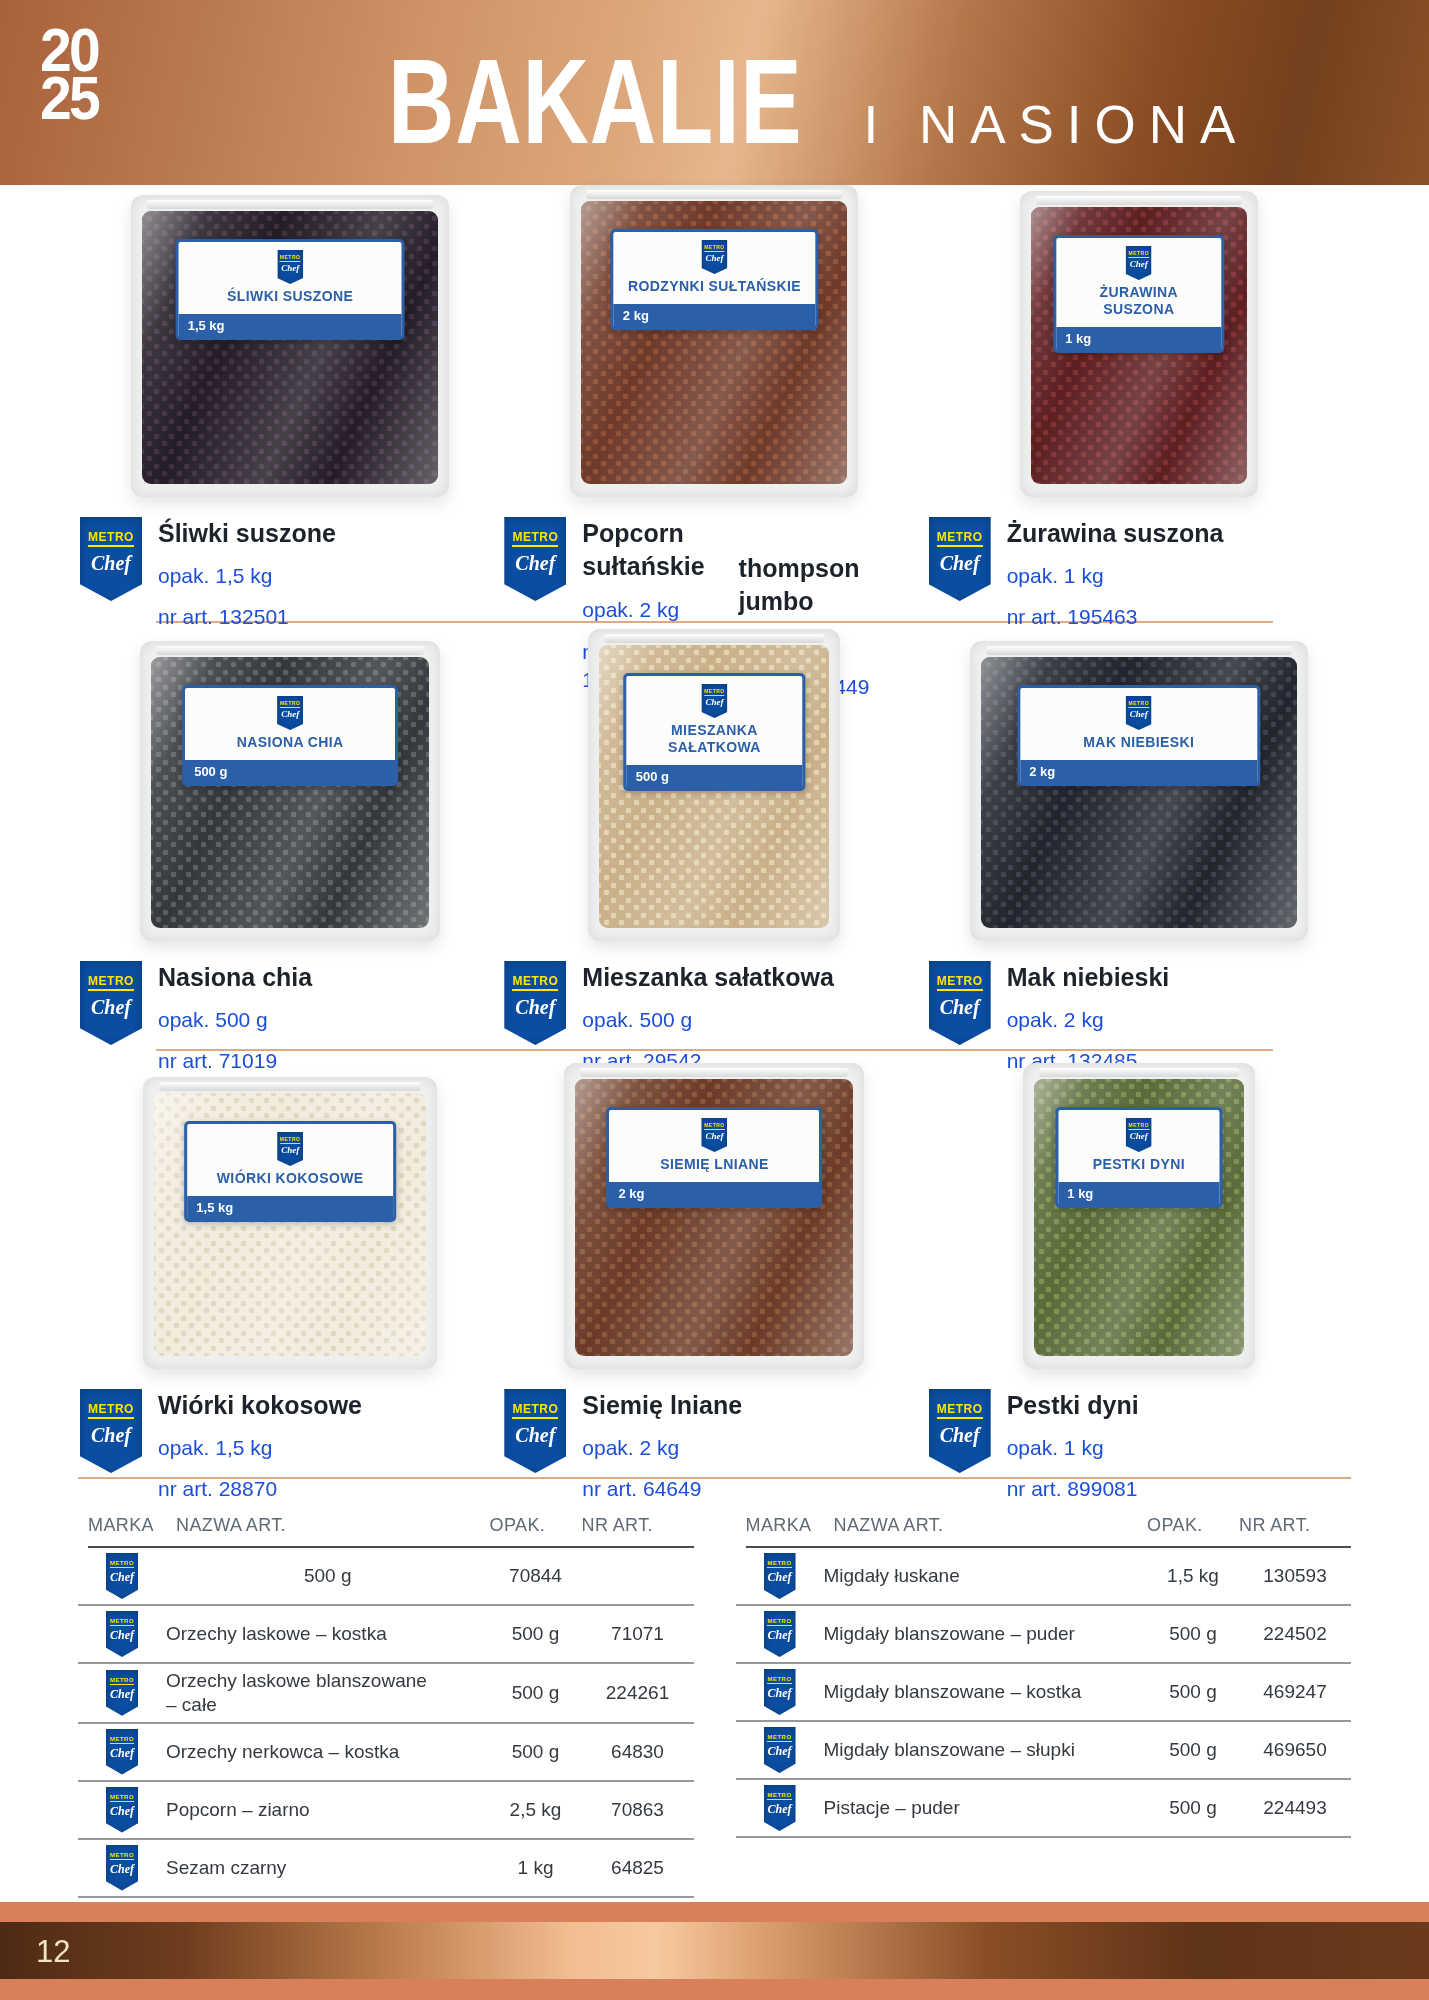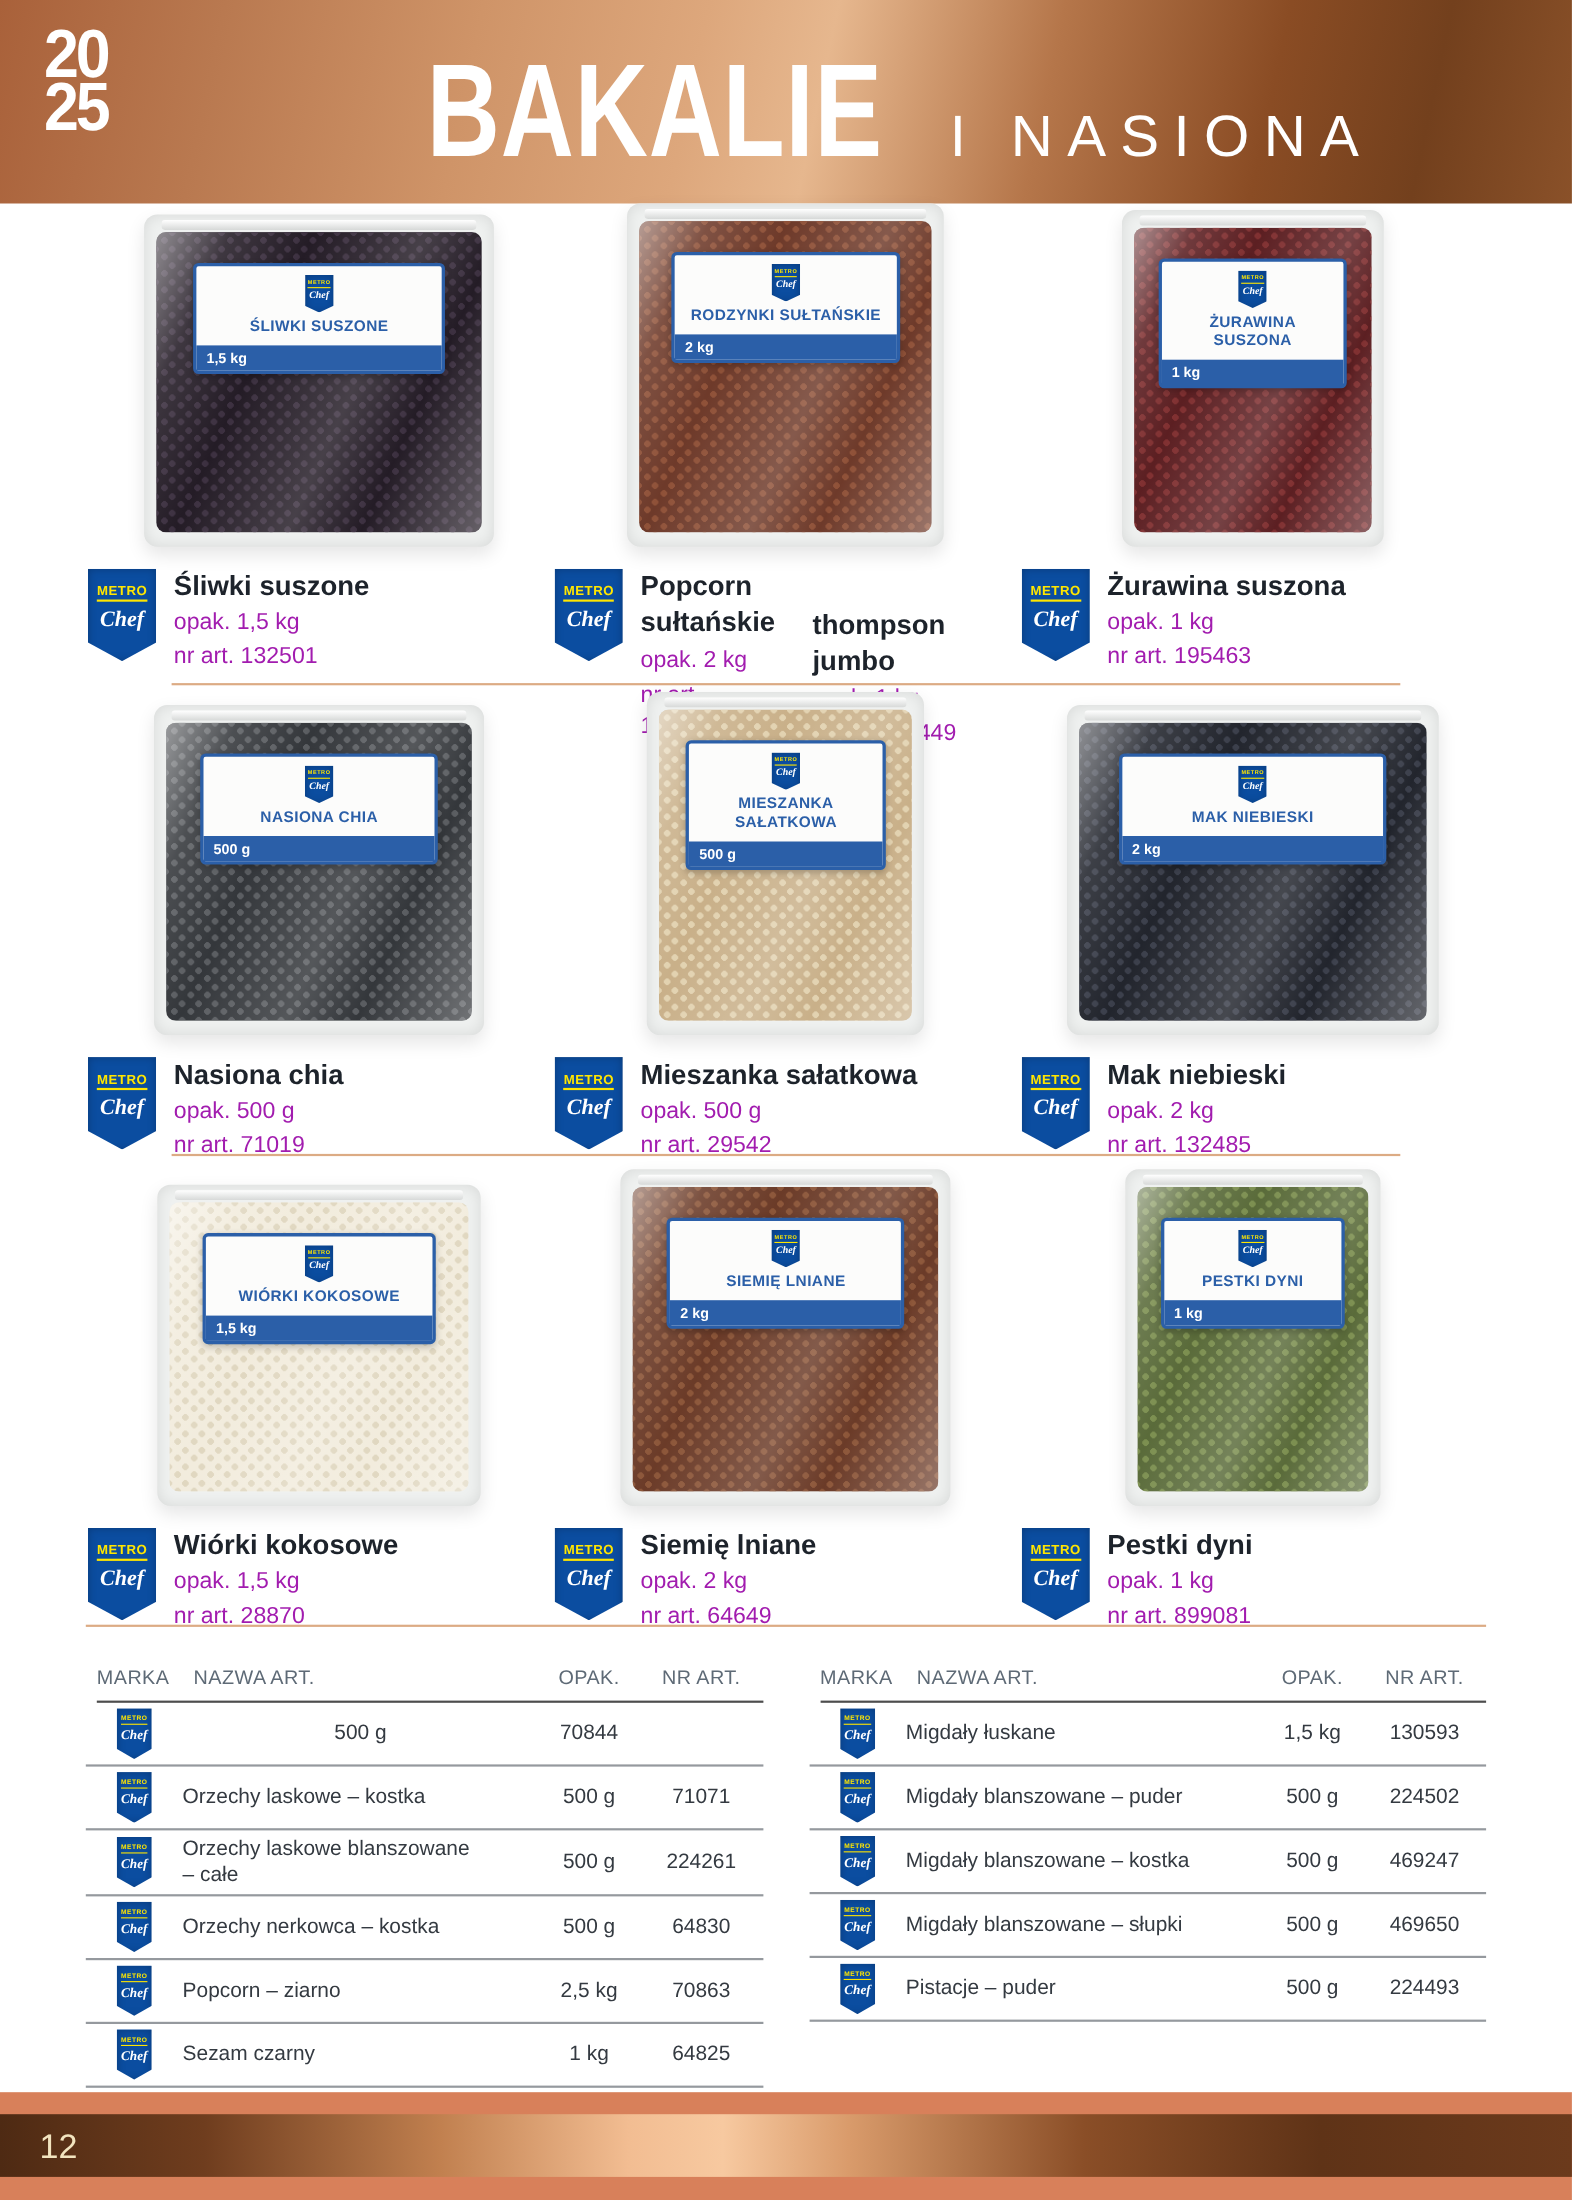--- a/index.html
+++ b/index.html
@@ -62,21 +62,21 @@
   .badge.mini { width:32px; height:46px; padding-top:7px; }
   .badge.mini .b-metro { font-size:6px; border-bottom-width:1px; padding-bottom:1px; }
   .badge.mini .b-chef { font-size:12px; margin-top:3px; }
   .badge.micro { width:26px; height:34px; padding-top:5px; clip-path:polygon(0 0,100% 0,100% 82%,50% 100%,0 82%); }
   .badge.micro .b-metro { font-size:5px; border-bottom-width:1px; padding-bottom:1px; }
   .badge.micro .b-chef { font-size:9px; margin-top:2px; }
 
   .spec-text { padding-top:2px; }
   .p-name { font-size:25px; font-weight:bold; color:#1d232b; line-height:1.15; }
   .p-sub  { font-size:25px; font-weight:bold; color:#1d232b; line-height:1.3; margin-top:2px; }
-  .p-line { font-size:21px; color:#a21caf; line-height:1.32; margin-top:4px; }
+  .p-line { font-size:21px; color:#1d4ed8; line-height:1.32; margin-top:14px; }
   .dual { display:flex; gap:34px; }
   .dual .v2 { padding-top:33px; }
 
   
   .bag {
     position:relative; background:#eff1f0; border-radius:12px; padding:16px 11px 13px;
     box-shadow:0 7px 16px rgba(0,0,0,.10), inset 0 0 14px rgba(0,0,0,.10);
   }
   .bag::before {
     content:""; position:absolute; top:5px; left:16px; right:16px; height:9px;
@@ -119,21 +119,21 @@
   .offer-title {
     color:#f8ecd2; font-size:44px; letter-spacing:3px; font-weight:normal;
     transform:scaleX(.84); transform-origin:left center; white-space:nowrap;
   }
 
   
   .tables { display:flex; gap:42px; padding:22px 78px 0; }
   .ptable { flex:1; }
   .thead, .trow { display:grid; grid-template-columns:88px 1fr 92px 112px; align-items:center; }
   .thead { color:#5e6a76; font-size:18px; letter-spacing:.4px; padding:6px 0 10px;margin-left:10px; }
-  .thead .c-opak, .thead .c-art { text-align:center; }
+  .thead .c-opak, .thead .c-art { text-align:left; }
   .thead { border-bottom:2px solid #4d4d4d; }
   .trow { border-bottom:2px solid #95999e; min-height:56px; padding:5px 0; }
   .trow .cell-badge { display:flex; justify-content:center; }
   .t-name { font-size:19px; color:#343a41; line-height:1.25; padding-right:58px; }
   .t-val { font-size:19px; color:#343a41; text-align:center; }
 
   
   .footer { position:absolute; left:0; right:0; bottom:0; height:98px; background:#d8805a; }
   .footer-strip {
     position:absolute; left:0; right:0; top:20px; height:57px;

